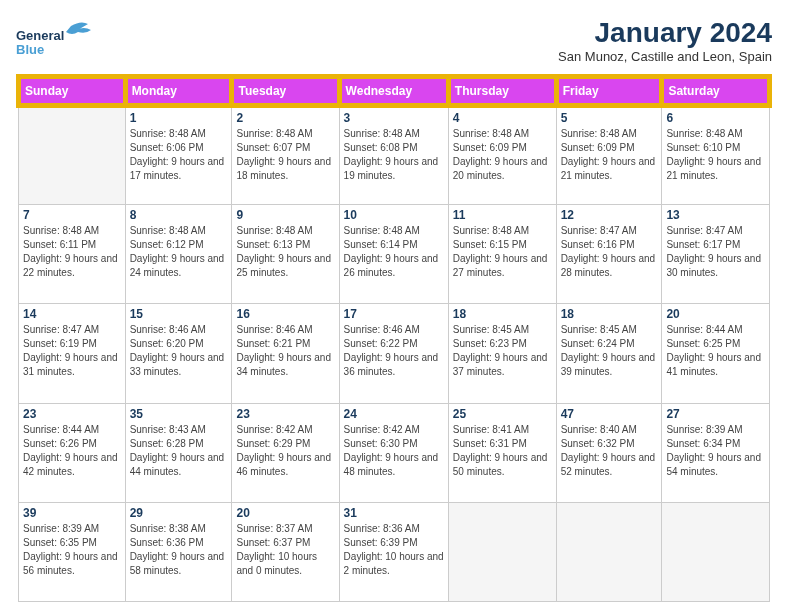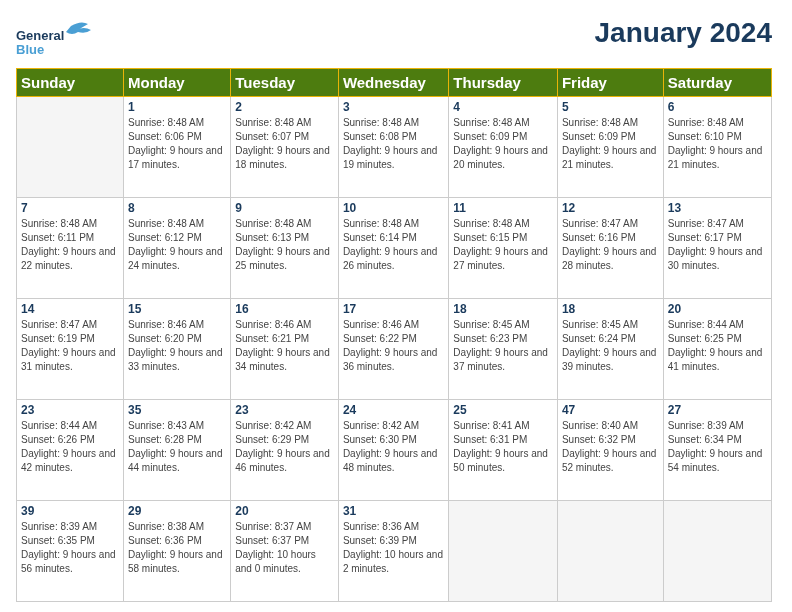--- a/index.html
+++ b/index.html
@@ -40,27 +40,27 @@
     .calendar-subtitle {
       font-size: 13px;
       color: #333;
     }
     .calendar-table {
       width: 100%;
       border-collapse: collapse;
       flex: 1;
     }
     .calendar-table th {
-      background: #4d7c0f;
+      background: #d946ef;
       color: #fff;
-      font-size: 15px;
+      font-size: 12px;
       font-weight: bold;
       padding: 5px 4px;
       text-align: left;
-      border: 1px solid #eab308;
+      border: 5px solid #eab308;
     }
     .calendar-table td {
       border: 1px solid #ccc;
       vertical-align: top;
       padding: 3px 4px;
       width: 113px;
       height: 88px;
       font-size: 9.5px;
       color: #333;
       background: #fff;
@@ -91,20 +91,21 @@
 
         <path d="M55,8 Q65,2 72,6 Q66,10 60,12 Q68,8 75,12 Q70,16 62,14 Q56,18 50,14 Z" fill="#4a9fd4"></path>
 
         <text x="0" y="22" font-family="Arial" font-size="13" font-weight="bold" fill="#1a3a5c">General</text>
 
         <text x="0" y="36" font-family="Arial" font-size="13" font-weight="bold" fill="#4a9fd4">Blue</text>
       </svg>
     </div>
     <div class="title-block">
       <div class="calendar-title">January 2024</div>
+      <div class="calendar-subtitle">San Munoz, Castille and Leon, Spain</div>
     </div>
   </div>
 
   <table class="calendar-table">
     <thead>
       <tr>
         <th>Sunday</th>
         <th>Monday</th>
         <th>Tuesday</th>
         <th>Wednesday</th>

